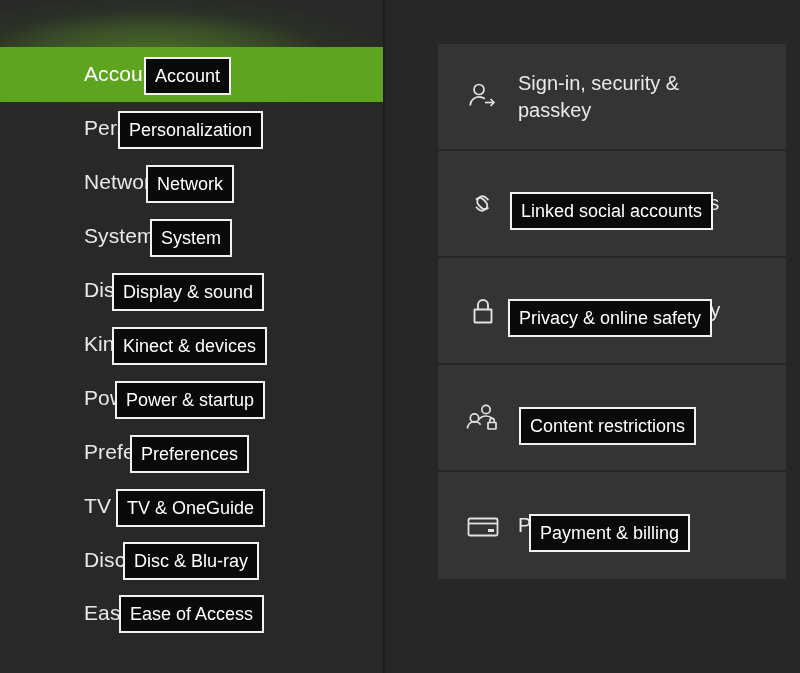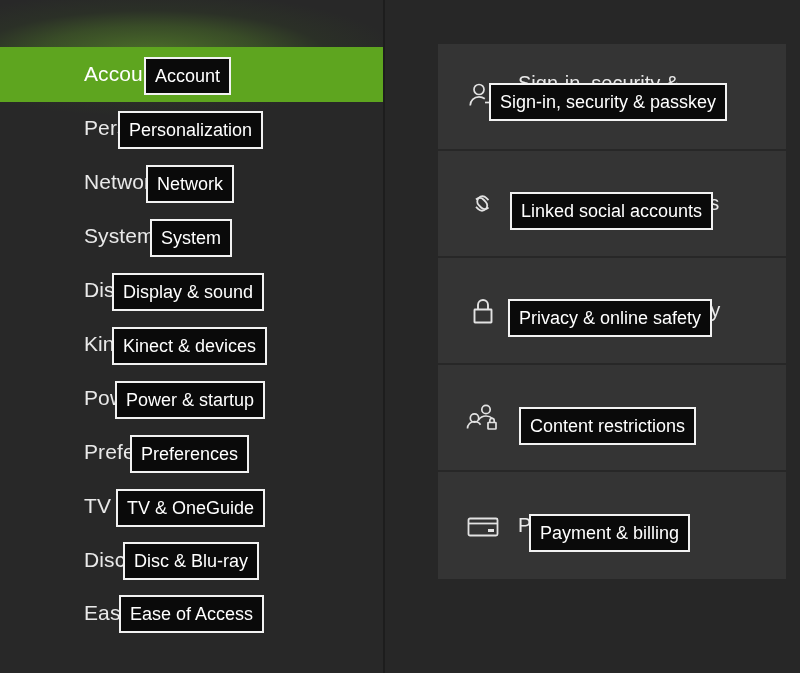--- a/index.html
+++ b/index.html
@@ -262,19 +262,18 @@
   <div class="ov" style="left:146px; top:165px;">Network</div>
   <div class="ov" style="left:150px; top:219px;">System</div>
   <div class="ov" style="left:112px; top:273px;">Display &amp; sound</div>
   <div class="ov" style="left:112px; top:327px;">Kinect &amp; devices</div>
   <div class="ov" style="left:115px; top:381px;">Power &amp; startup</div>
   <div class="ov" style="left:130px; top:435px;">Preferences</div>
   <div class="ov" style="left:116px; top:489px;">TV &amp; OneGuide</div>
   <div class="ov" style="left:123px; top:542px;">Disc &amp; Blu-ray</div>
   <div class="ov" style="left:119px; top:595px;">Ease of Access</div>
 
-  <div class="ov" style="left:489px; top:83px;">Sign-in, security &amp; passkey</div>
   <div class="ov" style="left:510px; top:192px;">Linked social accounts</div>
   <div class="ov" style="left:508px; top:299px;">Privacy &amp; online safety</div>
   <div class="ov" style="left:519px; top:407px;">Content restrictions</div>
   <div class="ov" style="left:529px; top:514px;">Payment &amp; billing</div>
 
 </div>
 
 </body></html>

